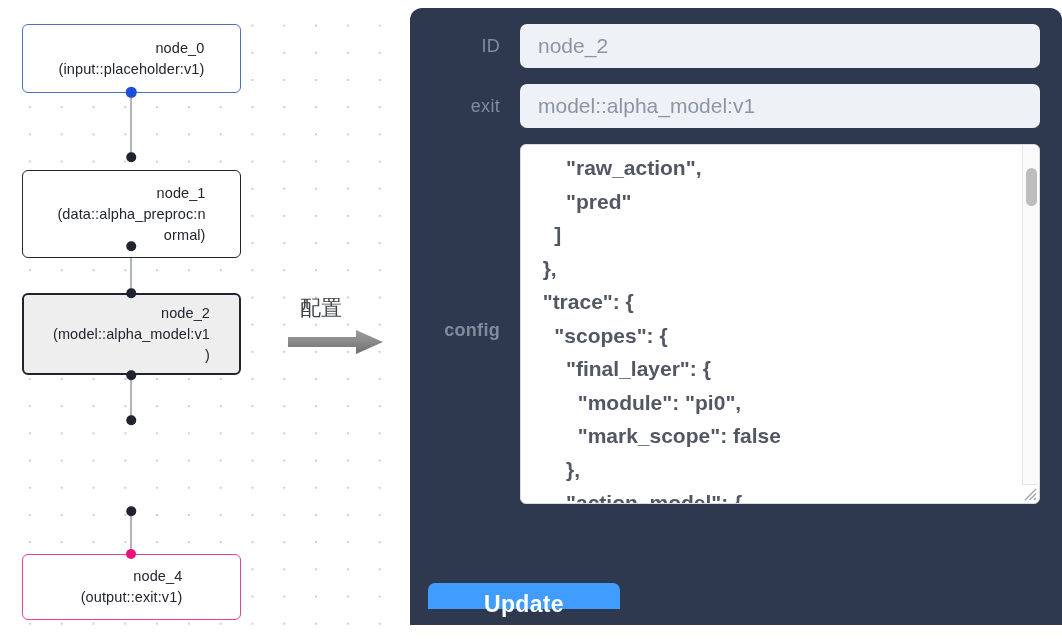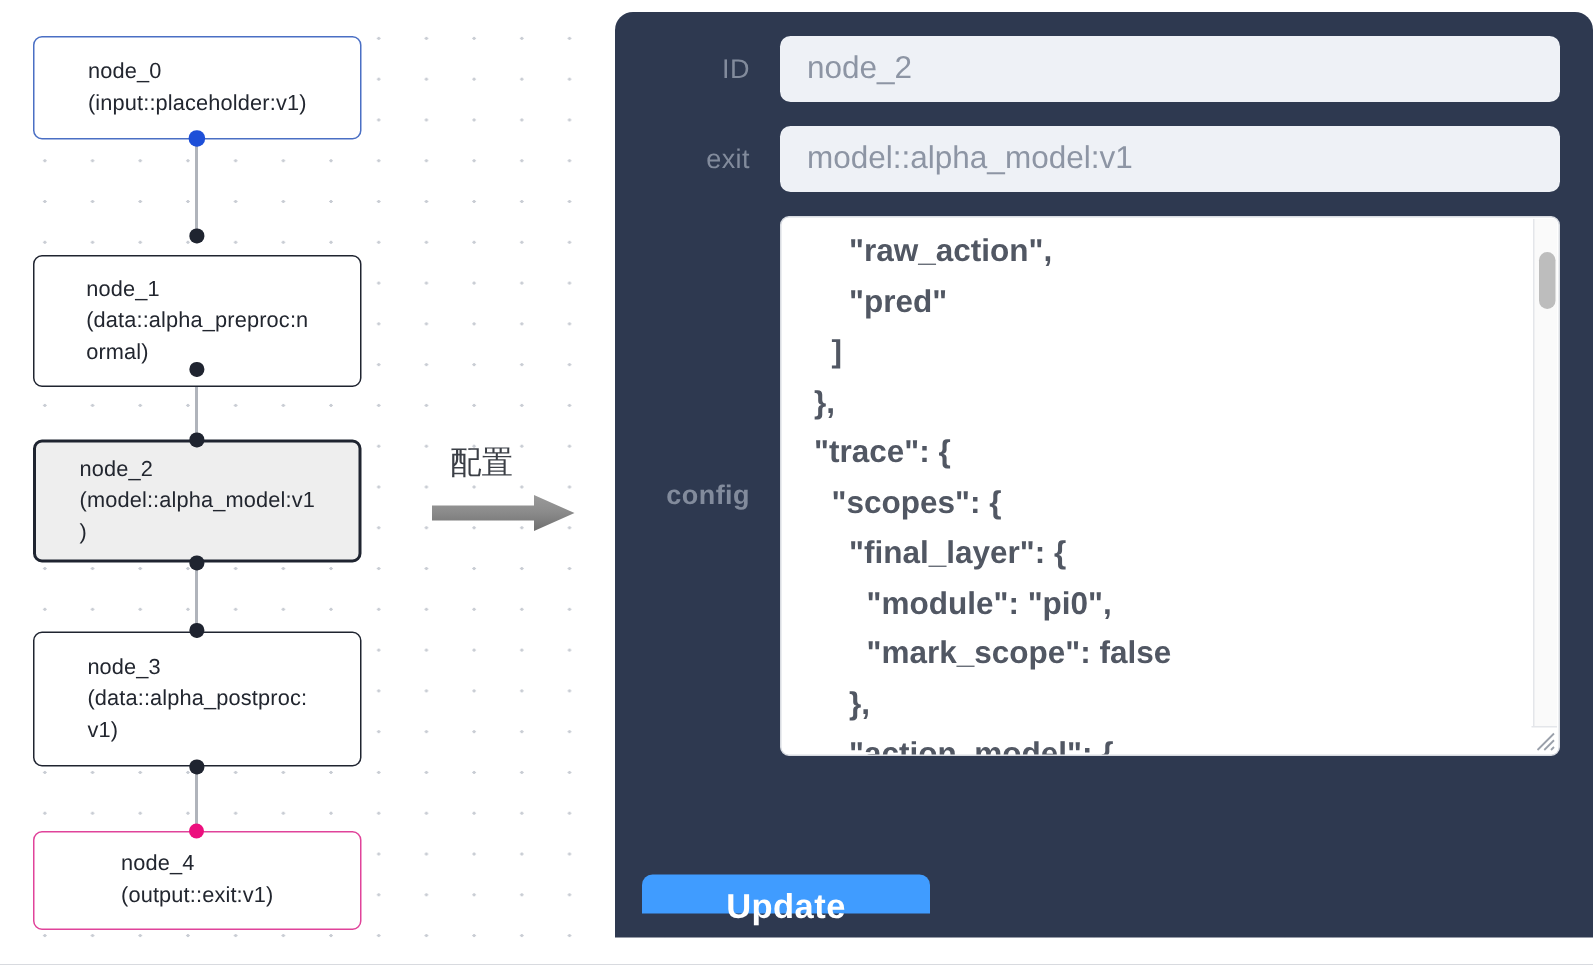--- a/index.html
+++ b/index.html
@@ -31,21 +31,21 @@
   
   .node {
     position: absolute;
     box-sizing: border-box;
     background: #ffffff;
     border: 1.6px solid #1f2430;
     border-radius: 6px;
     display: flex;
     align-items: center;
     justify-content: center;
-    text-align: left;
+    text-align: right;
     color: #22262f;
     font-size: 14.5px;
     line-height: 21px;
     letter-spacing: 0.1px;
     padding: 15px 8px;
     user-select: none;
   }
   .node.input-node  { border-color: #4a6fc4; border-width: 1.4px; }
   .node.output-node { border-color: #e0439a; border-width: 1.6px; }
   .node.selected    { background: #eeeeee; border-color: #1f2430; border-width: 2px; }
@@ -240,25 +240,20 @@
   <div class="port" style="left:131px; top:246px;"></div>
 
   <div class="node selected" style="left:22px; top:293px; width:219px; height:82px;">
     <span class="node-label">node_2
 (model::alpha_model:v1
 )</span>
   </div>
   <div class="port" style="left:131px; top:293px;"></div>
   <div class="port" style="left:131px; top:375px;"></div>
 
-  <div class="node" style="left:22px; top:421px; width:219px; height:90px;">
-    <span class="node-label">node_3
-(data::alpha_postproc:
-v1)</span>
-  </div>
   <div class="port" style="left:131px; top:420px;"></div>
   <div class="port" style="left:131px; top:511px;"></div>
 
   <div class="node output-node" style="left:22px; top:554px; width:219px; height:66px;">
     <span class="node-label">node_4
 (output::exit:v1)</span>
   </div>
   <div class="port pink" style="left:131px; top:554px;"></div>
 
   <div id="annotation">

